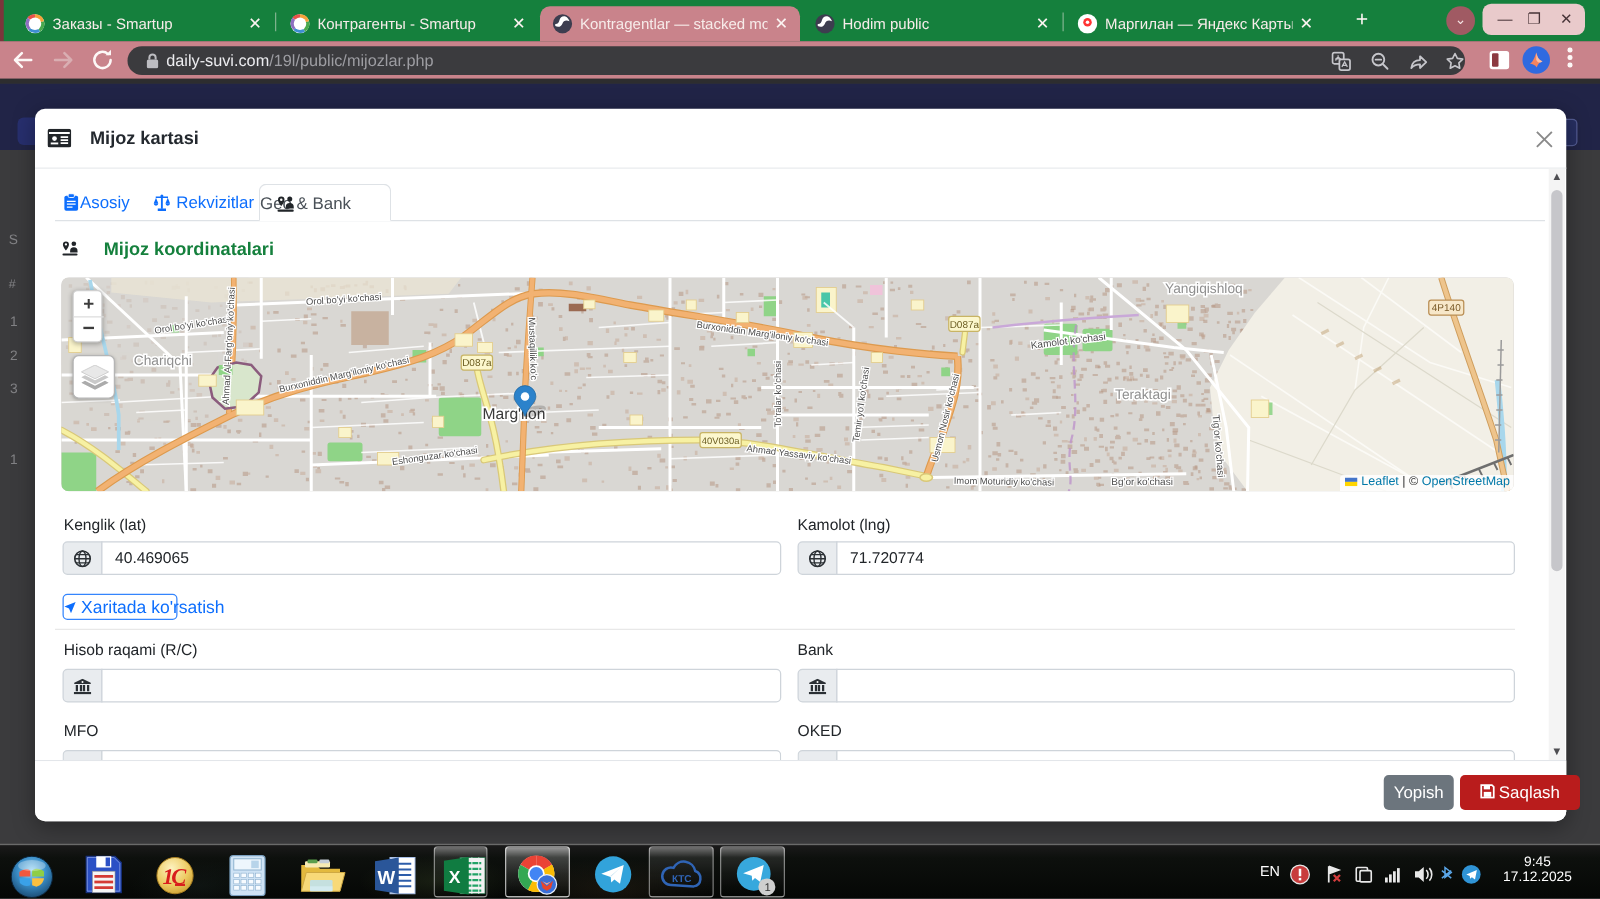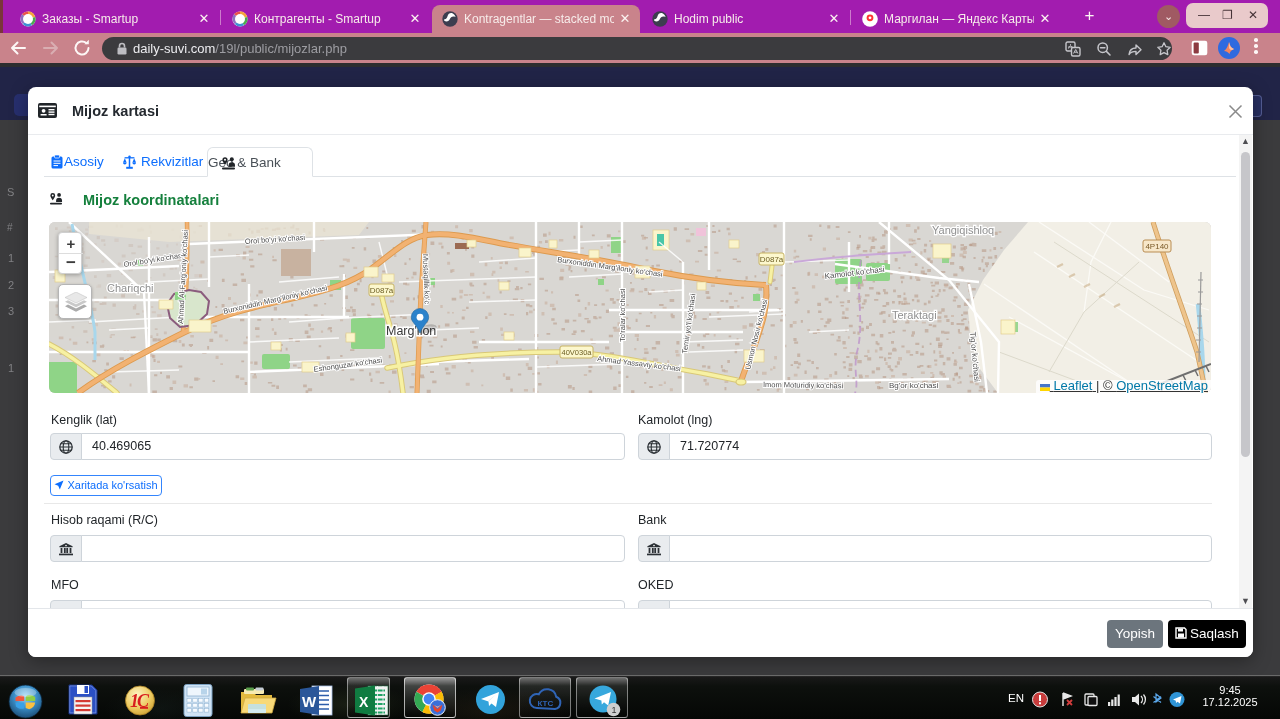--- a/index.html
+++ b/index.html
@@ -1,21 +1,21 @@
 <!DOCTYPE html>
 <html><head>
 <meta charset="utf-8">
 <style>
   * { margin:0; padding:0; box-sizing:border-box; }
   html,body { width:1280px; height:719px; overflow:hidden; }
   body { font-family:"Liberation Sans", sans-serif; position:relative; background:#3b3b3d; }
   .abs { position:absolute; }
 
   
-  #tabstrip { position:absolute; left:0; top:0; width:1280px; height:33px; background:#a21caf; }
+  #tabstrip { position:absolute; left:0; top:0; width:1280px; height:33px; background:#15803d; }
   #tabstrip .darkedge { position:absolute; left:0; top:0; width:3px; height:33px; background:#7a353b; }
   .tab { position:absolute; top:5px; height:28px; font-size:12px; color:#f7ecea; }
   .tab .fav { position:absolute; left:10px; top:6px; width:16px; height:16px; }
   .tab .ttl { position:absolute; left:32px; top:7px; width:150px; white-space:nowrap; overflow:hidden; }
   .tab .cx { position:absolute; right:8px; top:7px; width:14px; height:14px; color:#fbf3f1; font-size:13px; line-height:14px; text-align:center; }
   .tab.active { background:#c9838b; border-radius:8px 8px 0 0; }
   .tabsep { position:absolute; top:10px; width:1px; height:15px; background:rgba(255,240,240,.45); }
   #newtab { position:absolute; left:1081px; top:8px; width:17px; height:17px; color:#fdf6f4; font-size:17px; line-height:16px; text-align:center; }
   #tabchev { position:absolute; left:1157px; top:5px; width:23px; height:23px; border-radius:50%; background:#a05a63; color:#f7e8e8; text-align:center; font-size:11px; line-height:22px; }
   #wincontrols { position:absolute; left:1186px; top:3px; width:82px; height:25px; background:#e9cacb; border-radius:7px; color:#463337; }
@@ -46,31 +46,31 @@
 
   #secthead { position:absolute; left:38px; top:105px; font-size:14.5px; font-weight:bold; color:#15803d; }
 
   #map { position:absolute; left:21px; top:135px; width:1162px; height:171px; border-radius:6px; overflow:hidden; background:#d8d6d2; }
 
   .flabel { position:absolute; font-size:12.5px; color:#212529; }
   .igroup { position:absolute; height:27px; }
   .igroup .pre { position:absolute; left:0; top:0; width:32px; height:27px; background:#e9ecef; border:1px solid #ced4da; border-radius:4px 0 0 4px; text-align:center; line-height:26px; font-size:13px; color:#212529; }
   .igroup .inp { position:absolute; left:31px; top:0; right:0; height:27px; background:#fff; border:1px solid #ced4da; border-radius:0 4px 4px 0; font-size:12.5px; line-height:25px; color:#212529; padding-left:10px; }
 
-  #btnmap { position:absolute; left:22px; top:388px; width:112px; height:21px; border:1px solid #3485fd; border-radius:4px; color:#0d6efd; font-size:11px; line-height:19px; text-align:center; white-space:nowrap; }
+  #btnmap { position:absolute; left:22px; top:388px; width:92px; height:21px; border:1px solid #3485fd; border-radius:4px; color:#0d6efd; font-size:14px; line-height:19px; text-align:center; white-space:nowrap; }
   #mhr { position:absolute; left:16px; top:416px; width:1168px; height:1px; background:#e8e8e8; }
 
   #mscroll { position:absolute; left:1211px; top:48px; width:13px; height:473px; background:#f4f4f4; }
   #mscroll .thumb { position:absolute; left:2px; top:17px; width:9px; height:305px; background:#c6c6ca; border-radius:5px; }
   #mscroll .arr { position:absolute; left:0; width:13px; height:13px; color:#4e4e52; font-size:9px; text-align:center; line-height:13px; }
 
   #mfoot { position:absolute; left:0; top:521px; width:1225px; height:49px; border-top:1px solid #e3e6ea; border-radius:0 0 8px 8px; background:#fff; }
   .btn { position:absolute; top:11px; height:28px; border-radius:4px; color:#fff; font-size:13.5px; text-align:center; line-height:28px; }
   #byopish { left:1079px; width:56px; background:#6c757d; }
-  #bsaqlash { left:1140px; width:78px; background:#000000; }
+  #bsaqlash { left:1140px; width:96px; background:#b91c1c; }
 
   
   #taskbar { position:absolute; left:0; top:675px; width:1280px; height:44px;
     background:
       radial-gradient(90px 30px at 350px 30px, rgba(90,110,60,.20), rgba(0,0,0,0) 70%),
       radial-gradient(120px 34px at 490px 36px, rgba(110,80,50,.16), rgba(0,0,0,0) 70%),
       radial-gradient(80px 30px at 160px 34px, rgba(60,90,90,.12), rgba(0,0,0,0) 70%),
       linear-gradient(#3e3e3e 0%, #191919 5%, #0d100d 26%, #050705 100%); }
   #taskbar::before { content:""; position:absolute; left:0; top:0; width:1280px; height:1px; background:#6a6a6a; }
   .tkbtn { position:absolute; top:2px; width:52px; height:41px; border:1px solid rgba(255,255,255,.45); border-radius:3px; background:linear-gradient(rgba(255,255,255,.38),rgba(255,255,255,.10) 20%,rgba(255,255,255,.04) 55%,rgba(0,0,0,.25)); }
@@ -475,21 +475,21 @@
     <div style="width:24px;height:21px;text-align:center;font-size:15px;font-weight:bold;color:#3c3c3c;line-height:21px;border-bottom:1px solid #ddd;">+</div>
     <div style="width:24px;height:20px;text-align:center;font-size:17px;font-weight:bold;color:#3c3c3c;line-height:18px;">−</div>
   </div>
   <div class="abs" style="left:9px;top:62px;width:34px;height:35px;background:#fff;border:1px solid #b5b5b5;border-radius:5px;box-shadow:0 1px 3px rgba(0,0,0,.25);">
     <svg width="22" height="20" viewBox="0 0 22 20" style="margin:7px 0 0 6px;">
       <path d="M11 0 L22 5.5 L11 11 L0 5.5 z" fill="#e8e8e8" stroke="#bbb" stroke-width="0.5"></path>
       <path d="M3 8.2 L0 9.8 L11 15.3 L22 9.8 L19 8.2 L11 12.2 z" fill="#c9c9c9"></path>
       <path d="M3 12.6 L0 14.2 L11 19.7 L22 14.2 L19 12.6 L11 16.6 z" fill="#ababab"></path>
     </svg>
   </div>
-  <div class="abs" style="right:0;bottom:0;height:13px;background:rgba(255,255,255,.82);border-radius:3px 0 0 0;font-size:13px;line-height:12px;color:#333;padding:0 3px 0 4px;white-space:nowrap;text-decoration:underline;">
+  <div class="abs" style="right:0;bottom:0;height:13px;background:rgba(255,255,255,.82);border-radius:3px 0 0 0;font-size:10px;line-height:12px;color:#333;padding:0 3px 0 4px;white-space:nowrap;">
     <svg width="10" height="7" viewBox="0 0 10 7" style="vertical-align:-1px;">
           <rect width="10" height="3.5" fill="#4575c9"></rect>
           <rect y="3.5" width="10" height="3.5" fill="#ffd500"></rect>
         </svg>
     <span style="color:#0078a8;">Leaflet</span> | © <span style="color:#0078a8;">OpenStreetMap</span>
   </div>
   </div>
 
   <div class="flabel" style="left:23px; top:326px;">Kenglik (lat)</div>
   <div class="flabel" style="left:610px; top:326px;">Kamolot (lng)</div>

